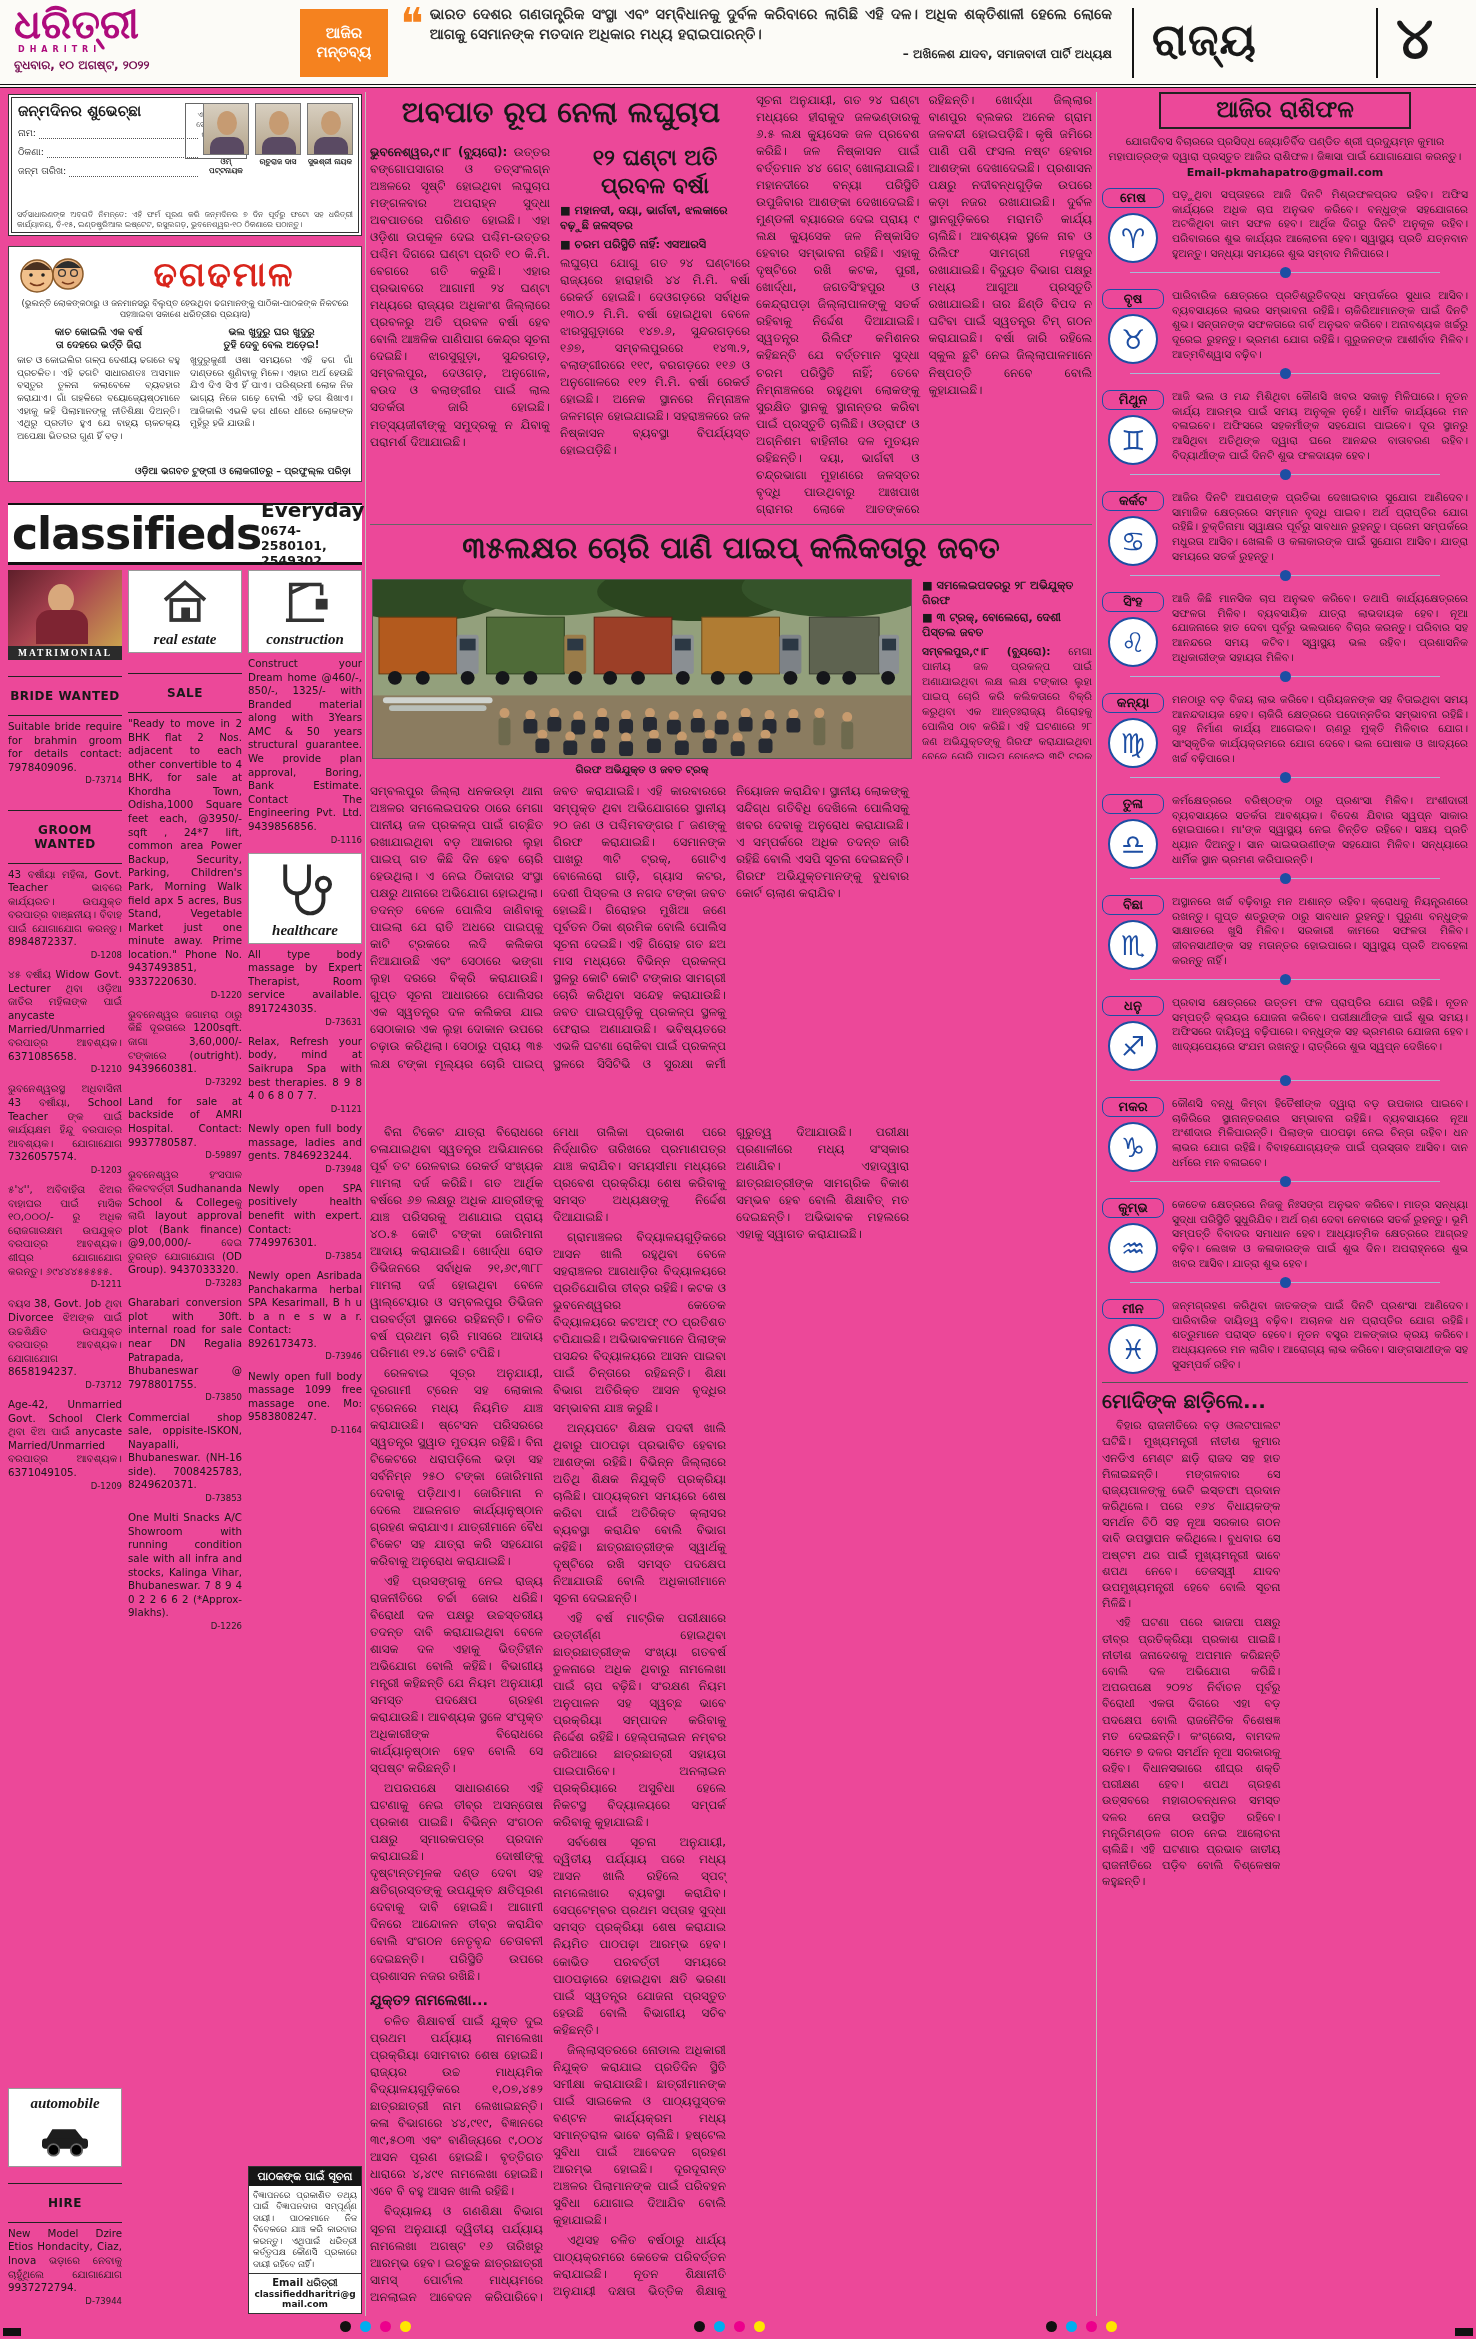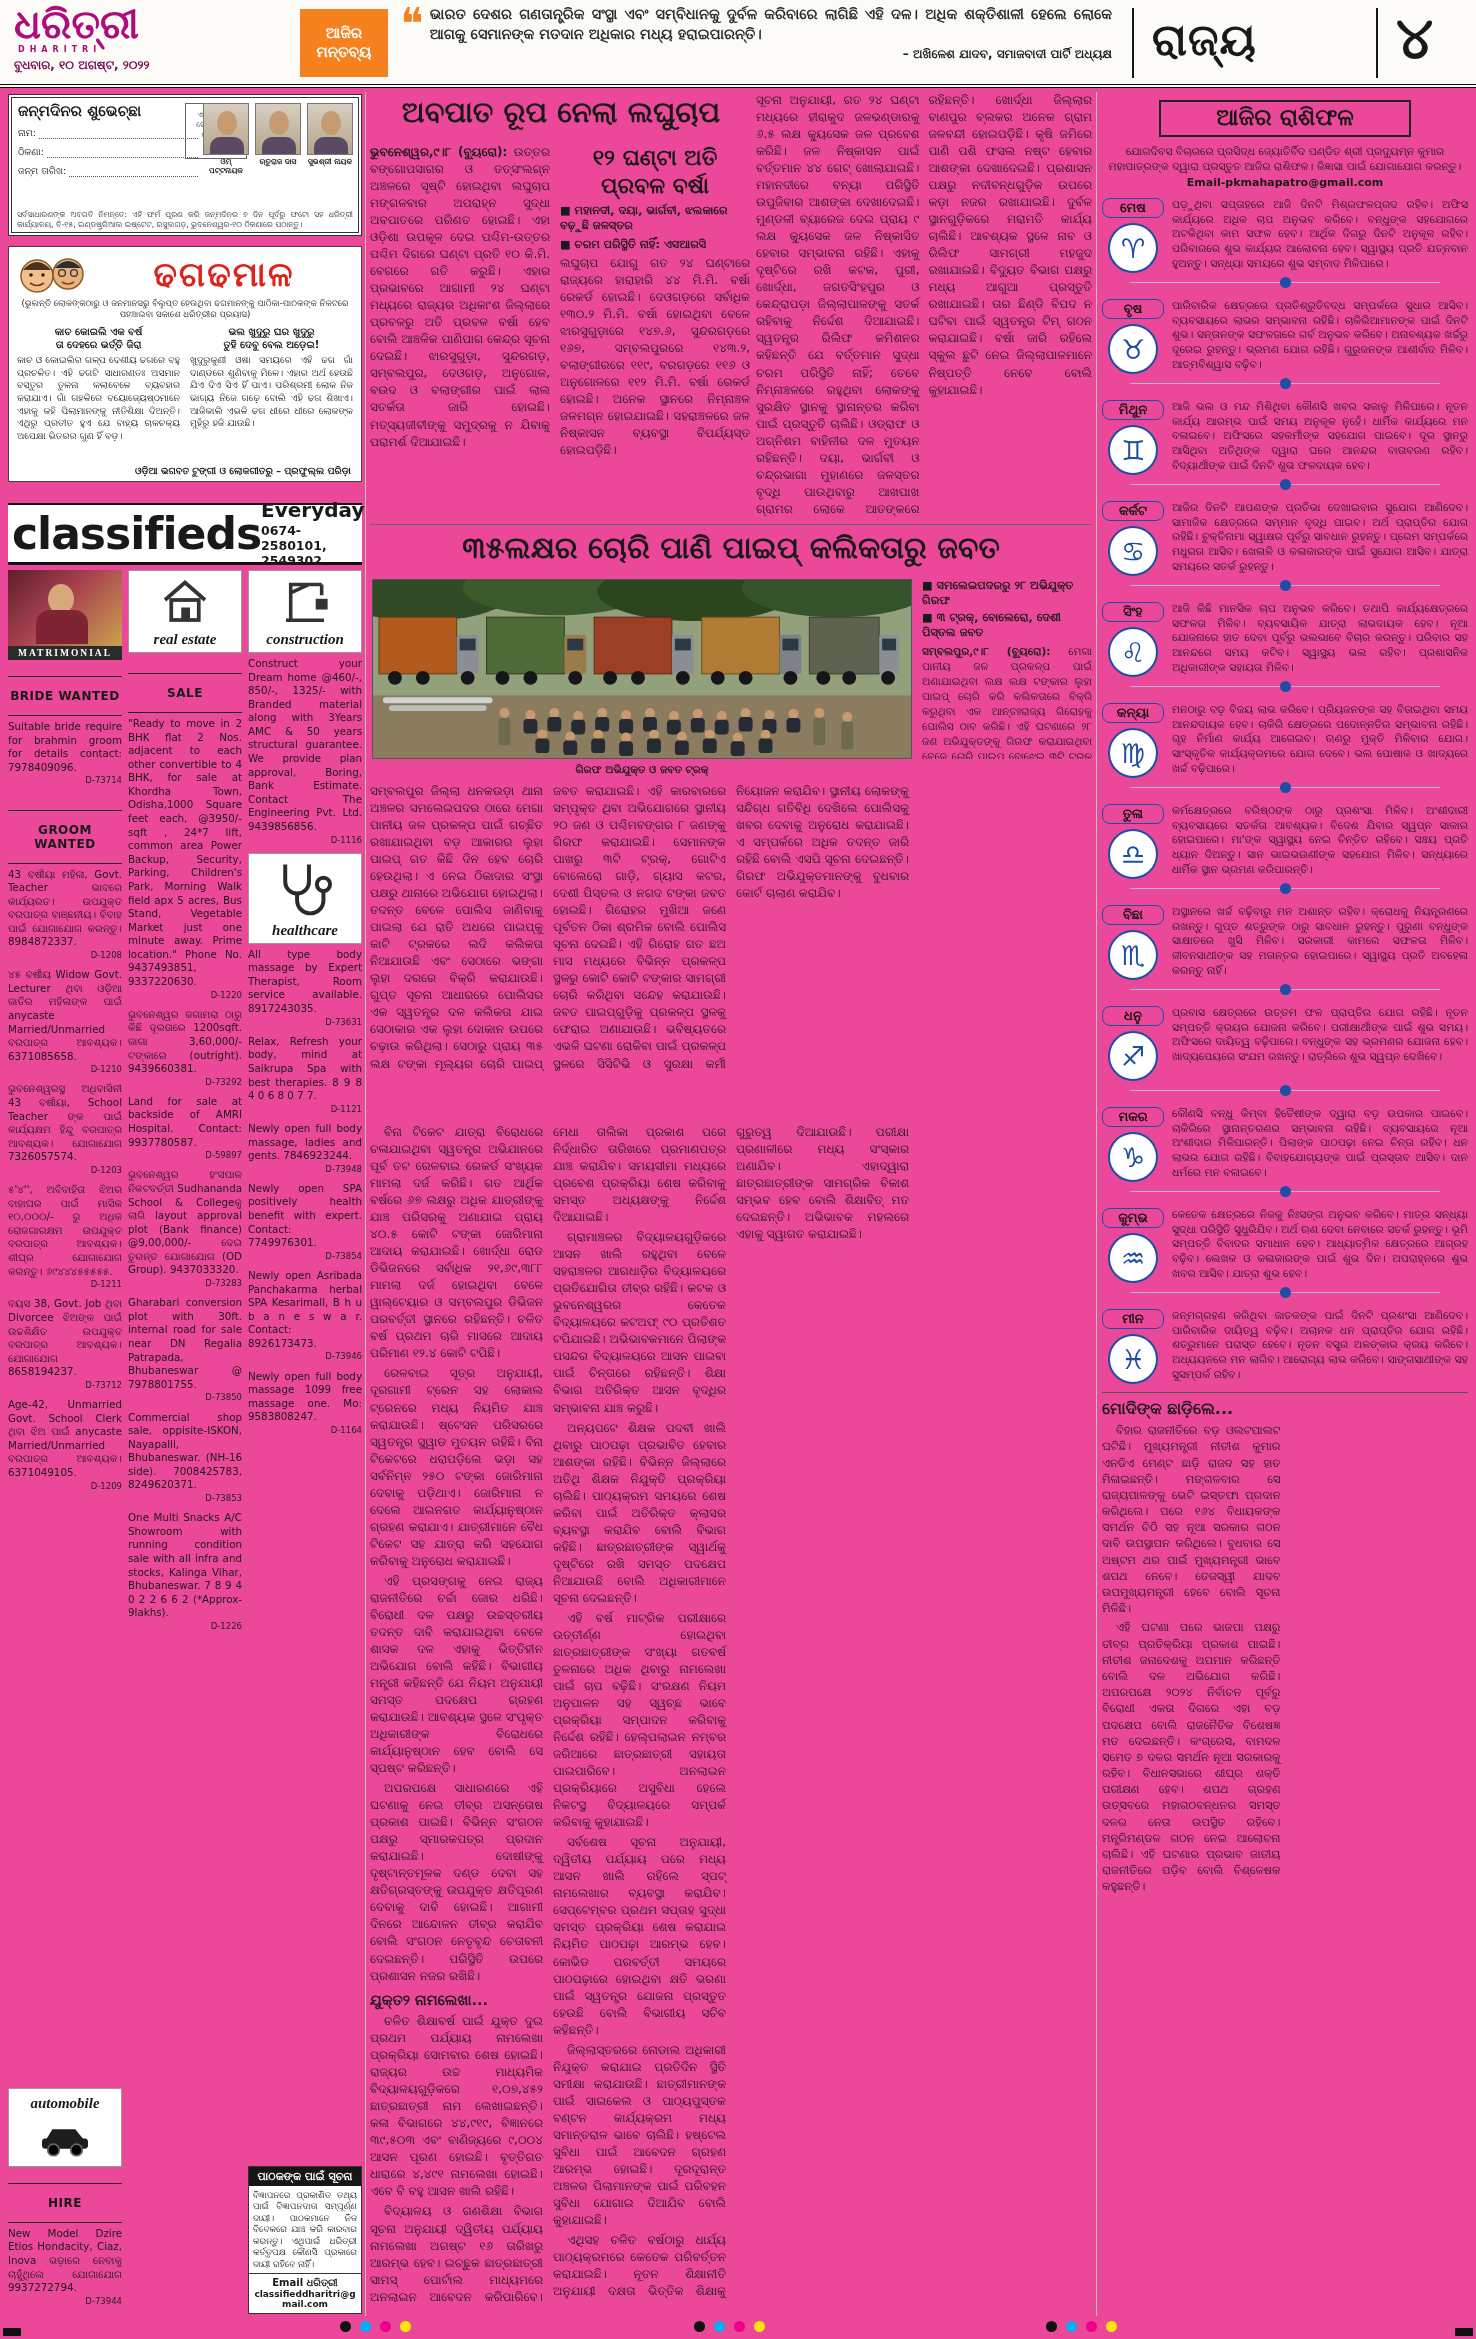--- a/index.html
+++ b/index.html
@@ -87,33 +87,33 @@
 .s2cap{position:absolute;left:2px;top:238px;width:540px;text-align:center;font-size:10.5px;font-weight:700}
 .s2body{position:absolute;left:0;top:258px;width:722px;height:302px;overflow:hidden;column-count:4;column-gap:10px;column-fill:auto}
 .conth{position:absolute;left:0;top:1002px;width:722px;height:24px}
 .ch{position:absolute;top:0;font-size:15px;font-weight:900;border-top:2px solid #222;padding-top:3px;width:180px}
 .ch1{left:0}.ch2{left:190px}
 .contb{position:absolute;left:0;top:1032px;width:722px;height:1192px;overflow:hidden;column-count:4;column-gap:10px;column-fill:auto}
 .para{display:block;margin-bottom:3px;text-indent:14px}
 .jsub{display:block;font-weight:900;font-size:14.5px;margin:5px 0 3px;text-indent:0}
 
 .rcol{position:absolute;left:1102px;top:92px;width:366px}
-.astro-title{width:252px;margin:8px auto;border:2px solid #222;text-align:center;font-size:23px;font-weight:900;padding:2px 6px 4px}
+.astro-title{width:252px;margin:0 auto;border:2px solid #222;text-align:center;font-size:23px;font-weight:900;padding:2px 6px 4px}
 .astro-intro{font-size:10.8px;text-align:center;line-height:1.35;margin-top:6px;padding:0 6px}
 .astro-email{font-size:11px;font-weight:800;text-align:center;margin-top:2px}
 .ae{display:flex;gap:8px;padding:9px 0 2px}
 .aside{width:62px;flex:none;text-align:center}
 .apill{border:1.5px solid #1d4ea3;border-radius:8px;font-size:13px;font-weight:800;padding:1px 2px;color:#111}
 .acirc{width:50px;height:50px;border:2px solid #1d4ea3;border-radius:50%;margin:5px auto 0;display:flex;align-items:center;justify-content:center;font-size:27px;color:#1d4ea3;background:#fff}
 .atext{flex:1;font-size:10.8px;line-height:1.36;text-align:justify}
 .asep{position:relative;height:15px}
 .asep::before{content:"";position:absolute;left:28px;right:28px;top:7px;height:1px;background:#a9b8d6}
 .asep::after{content:"";position:absolute;left:50%;top:2px;width:11px;height:11px;margin-left:-5px;border-radius:50%;background:#1d4ea3}
 .modi{border-top:1.5px solid #555;margin-top:6px;padding-top:6px}
-.modi-head{font-size:16px;font-weight:900;margin-bottom:4px}
+.modi-head{font-size:20px;font-weight:900;margin-bottom:4px}
 .modi-body{column-count:2;column-gap:9px;column-fill:auto;height:508px;overflow:hidden;font-size:11.4px;line-height:1.42;text-align:justify}
 
 .regs{position:absolute;left:0;bottom:4px;width:1476px;height:14px}
 .reggrp{position:absolute;top:0;display:flex;gap:9px}
 .regdot{width:11px;height:11px;border-radius:50%}
 .rk{background:#111}.rc{background:#00aeef}.rm{background:#ec008c}.ry{background:#ffe600}
 .cornerbar{position:absolute;bottom:3px;width:18px;height:8px;background:#111}
 .svgfull{width:100%;height:100%;display:block}
 </style>
 </head>

